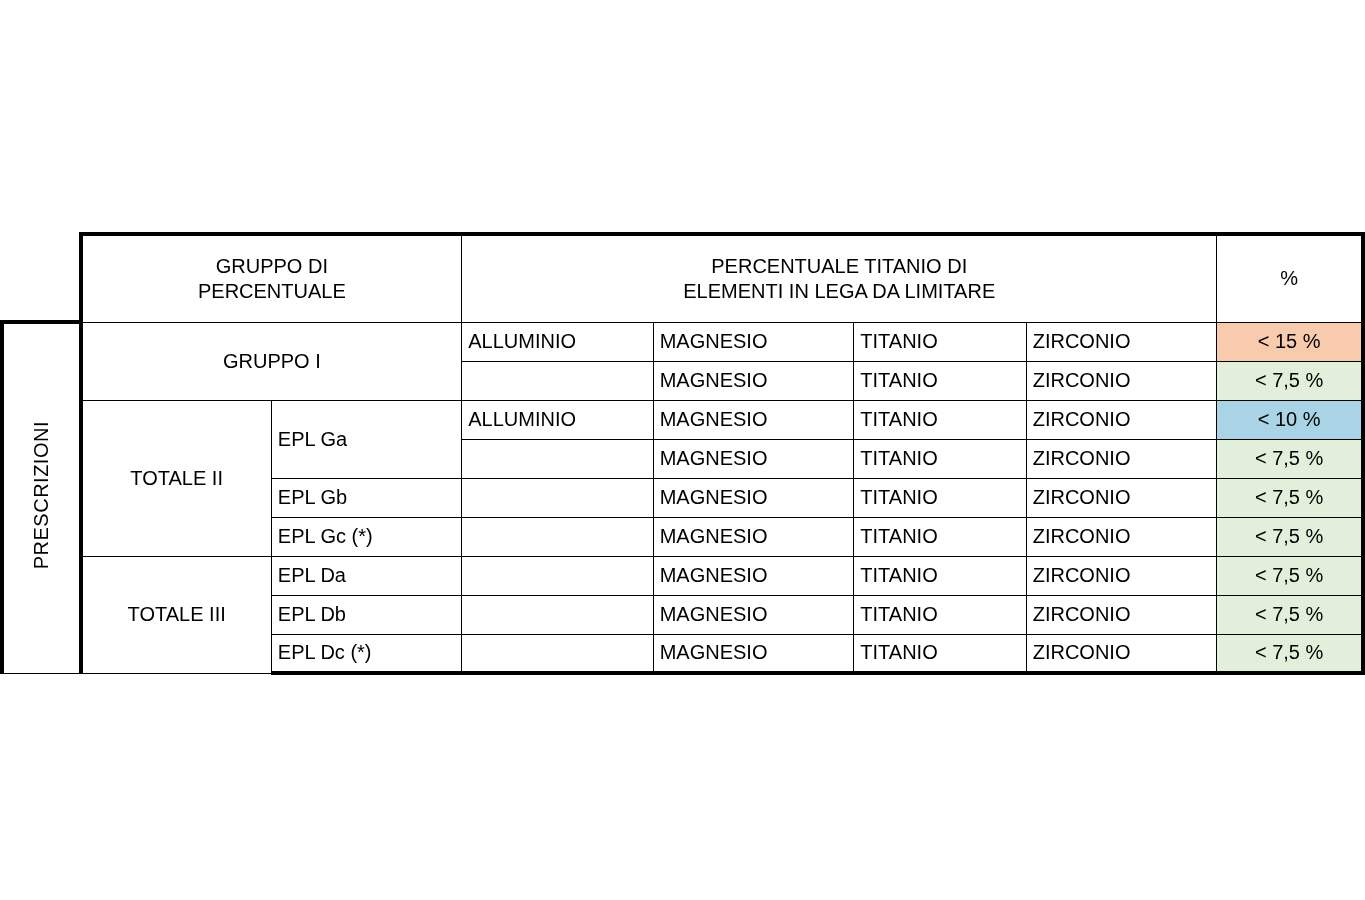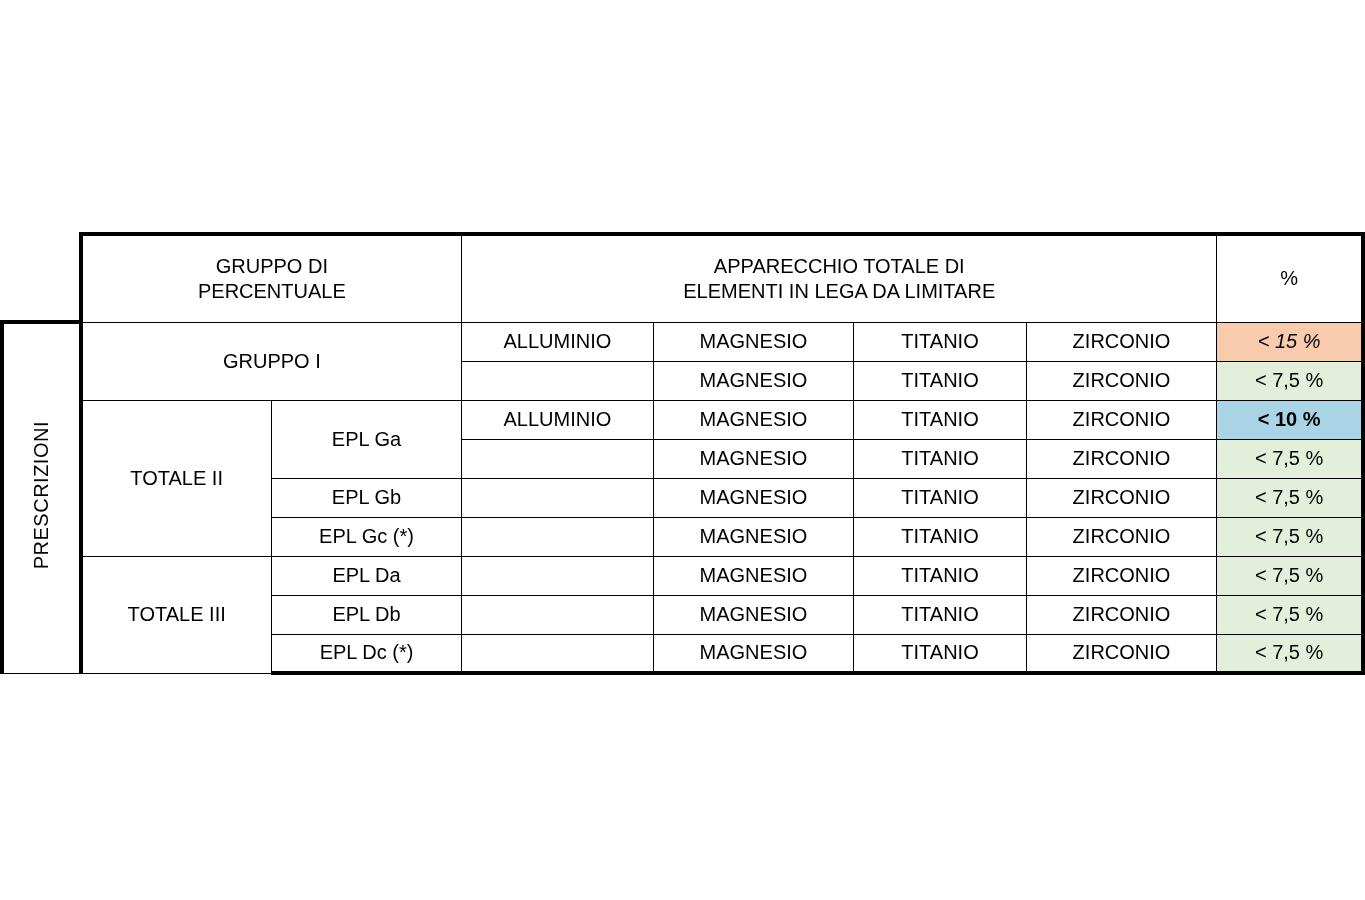--- a/index.html
+++ b/index.html
@@ -59,24 +59,24 @@
     display: inline-block;
     white-space: nowrap;
   }
   .hdr-center {
     text-align: center;
     font-size: 20px;
     line-height: 1.35;
     white-space: normal;
   }
   .center { text-align: center; }
-  .left { text-align: center; }
+  .left { text-align: left; }
 
-  .c-orange { background: #f8cbad !important; font-style: italic; }
-  .c-blue   { background: #a8d4e6 !important; font-weight: bold; }
+  .c-orange { background: #f8cbad !important; }
+  .c-blue   { background: #a8d4e6 !important; }
   .c-green  { background: #e2efda !important; }
   .spacer-none { border: none !important; }
 </style>
 </head>
 <body>
 
 <div class="page">
   <div class="table-wrap">
     <table class="alloy">
       <colgroup>
@@ -91,21 +91,21 @@
       </colgroup>
       <tbody>
 
         <tr style="height:88px">
           <td class="spacer-none" style="border:none;background:#fff;"></td>
           <td class="hdr-center thick-top thick-left" colspan="2">
             <div>GRUPPO DI</div>
             <div>PERCENTUALE</div>
           </td>
           <td class="hdr-center thick-top" colspan="4">
-            <div>APPARECCHIO TOTALE DI</div>
+            <div>PERCENTUALE TITANIO DI</div>
             <div>ELEMENTI IN LEGA DA LIMITARE</div>
           </td>
           <td class="hdr-center thick-top thick-right">%</td>
         </tr>
 
         <tr style="height:39px">
           <td class="vertical-cell thick-left thick-top" rowspan="9">
             <span class="vertical-text">PRESCRIZIONI</span>
           </td>
           <td class="center thick-left" colspan="2" rowspan="2">GRUPPO I</td>

